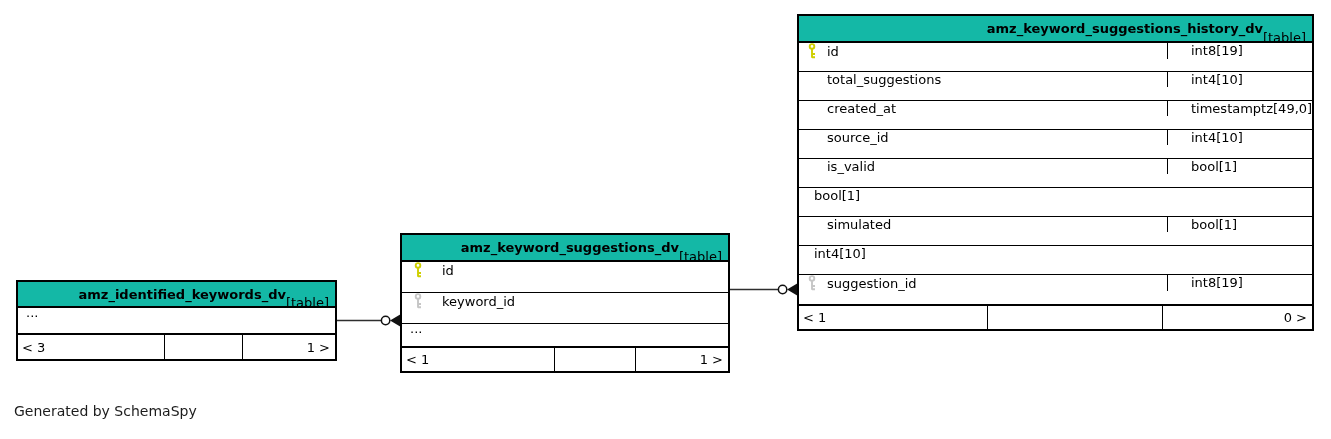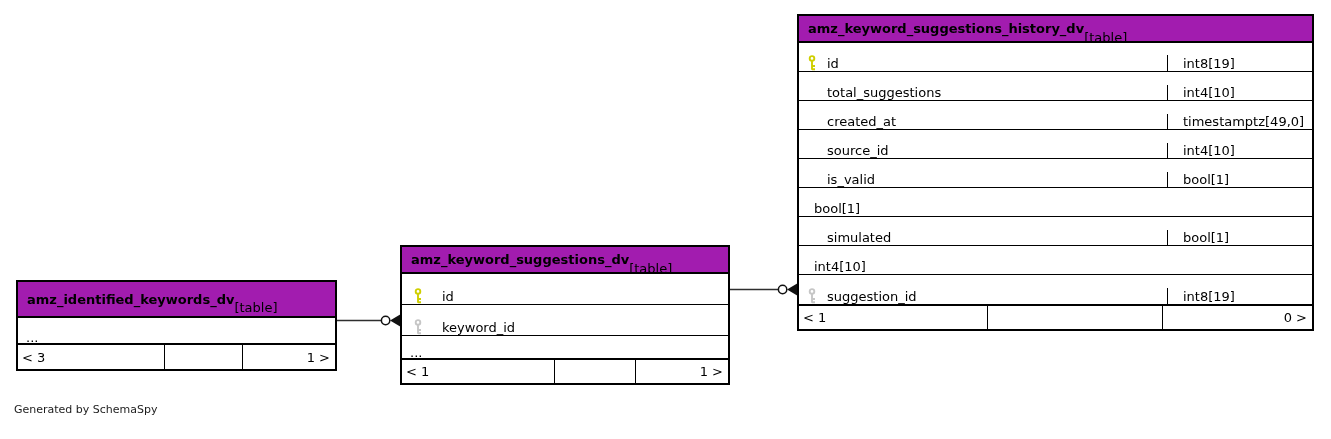--- a/index.html
+++ b/index.html
@@ -6,37 +6,37 @@
   html,body{margin:0;padding:0;background:#ffffff;}
   .canvas{
     position:relative;width:1331px;height:439px;background:#ffffff;overflow:hidden;
     font-family:"DejaVu Sans","Liberation Sans",sans-serif;font-size:13px;color:#000;
   }
   .connlayer{position:absolute;left:0;top:0;z-index:1;}
   .tbl{
     position:absolute;z-index:2;background:#fff;border:2px solid #000;box-sizing:border-box;
   }
   .tbl-left{left:16px;top:280px;width:321px;}
-  .tbl-mid{left:400px;top:245px;width:330px;}
+  .tbl-mid{left:400px;top:233px;width:330px;}
   .tbl-right{left:797px;top:14px;width:517px;}
 
   .hdr{
-    display:flex;justify-content:flex-start;align-items:center;
-    background:#a21caf;border-bottom:2px solid #000;box-sizing:border-box;
+    display:flex;justify-content:flex-end;align-items:center;
+    background:#14b8a6;border-bottom:2px solid #000;box-sizing:border-box;
     padding:0 6px 0 9px;
   }
-  .tbl-left .hdr{height:36px;}
+  .tbl-left .hdr{height:26px;}
   .tbl-mid .hdr{height:27px;}
   .tbl-right .hdr{height:27px;}
   .tname{font-weight:bold;white-space:nowrap;}
   .badge{font-weight:normal;white-space:nowrap;margin-top:17px;}
 
   .frow{
-    display:flex;align-items:flex-end;box-sizing:border-box;
-    border-bottom:1px solid #000;background:#fff;
+    display:flex;align-items:flex-start;box-sizing:border-box;
+    border-bottom:1px solid #000;background:#fff;gap:8px;
   }
   .frow.nob{border-bottom:none;}
   .tbl-left .frow{height:25px;}
   .tbl-mid .frow{height:31px;}
   .tbl-mid .frow.ellipsis{height:22px;}
   .tbl-right .frow{height:29px;}
 
   .ncell{display:flex;align-items:center;flex:1 1 auto;box-sizing:border-box;}
   .tbl-right .ncell{flex:0 0 369px;border-right:1px solid #000;}
   .kslot{display:inline-flex;align-items:center;width:20px;margin-left:8px;flex:0 0 auto;}
@@ -54,21 +54,21 @@
   .fc{display:flex;align-items:center;box-sizing:border-box;}
   .fc0,.fc1{border-right:1px solid #000;}
   .fc0{padding-left:4px;}
   .fc2{flex:1 1 auto;justify-content:flex-end;padding-right:5px;}
   .tbl-left  .fc0{width:147px;} .tbl-left  .fc1{width:78px;}
   .tbl-mid   .fc0{width:153px;} .tbl-mid   .fc1{width:81px;}
   .tbl-right .fc0{width:189px;} .tbl-right .fc1{width:175px;}
 
   .gennote{
     position:absolute;left:14px;top:403px;z-index:2;
-    font-size:11px;color:#1c1c1c;white-space:nowrap;
+    font-size:14px;color:#1c1c1c;white-space:nowrap;
   }
 </style>
 </head>
 <body>
 
 <div class="canvas">
 
   <svg class="connlayer" width="1331" height="439" aria-hidden="true">
     <g>
       <line x1="337" y1="320.5" x2="381" y2="320.5" stroke="#2e2e2e" stroke-width="1.5"></line>

